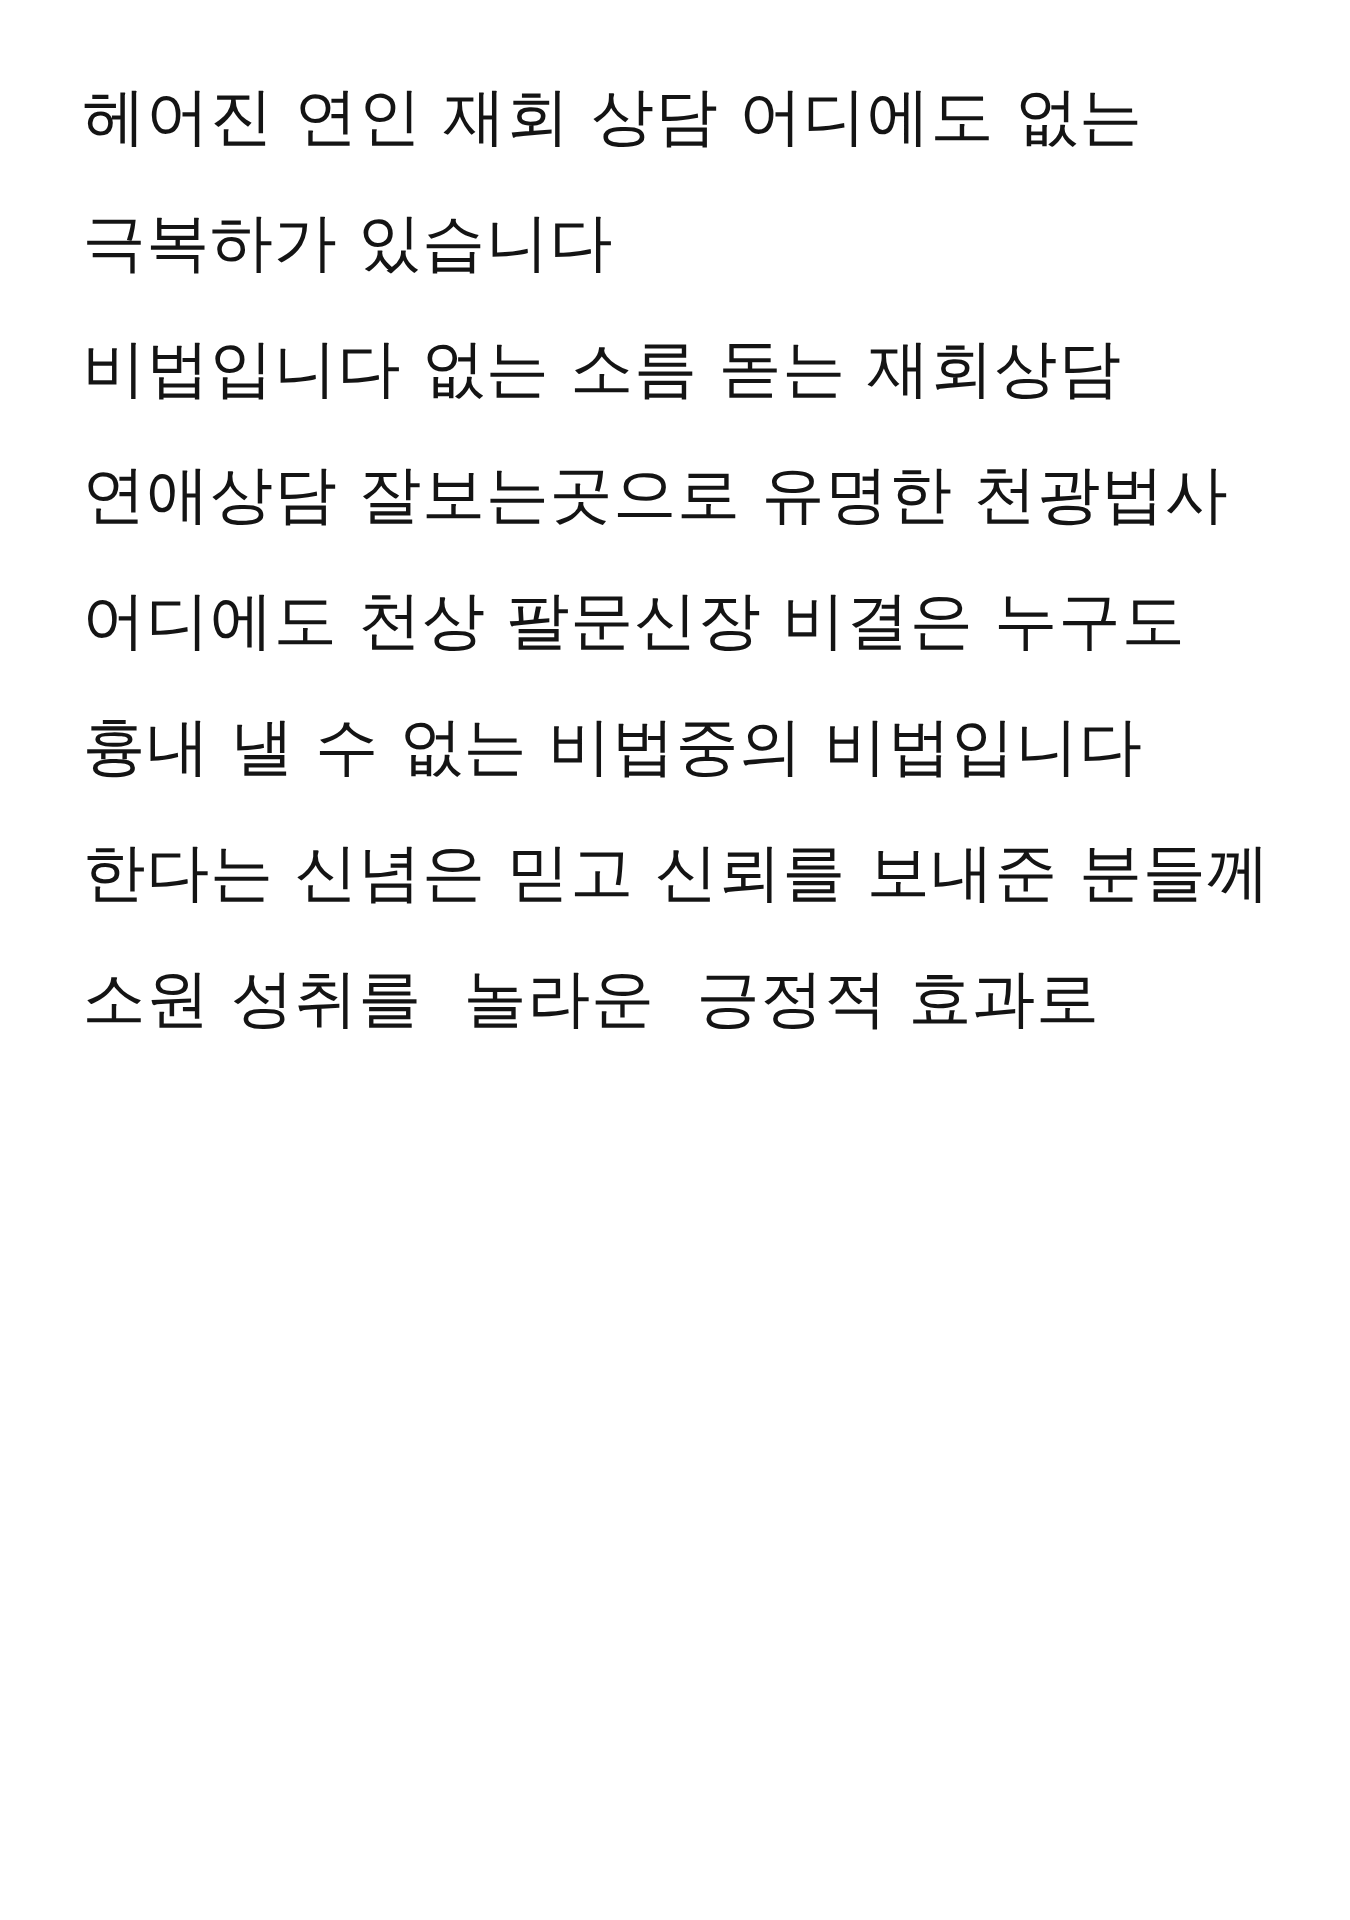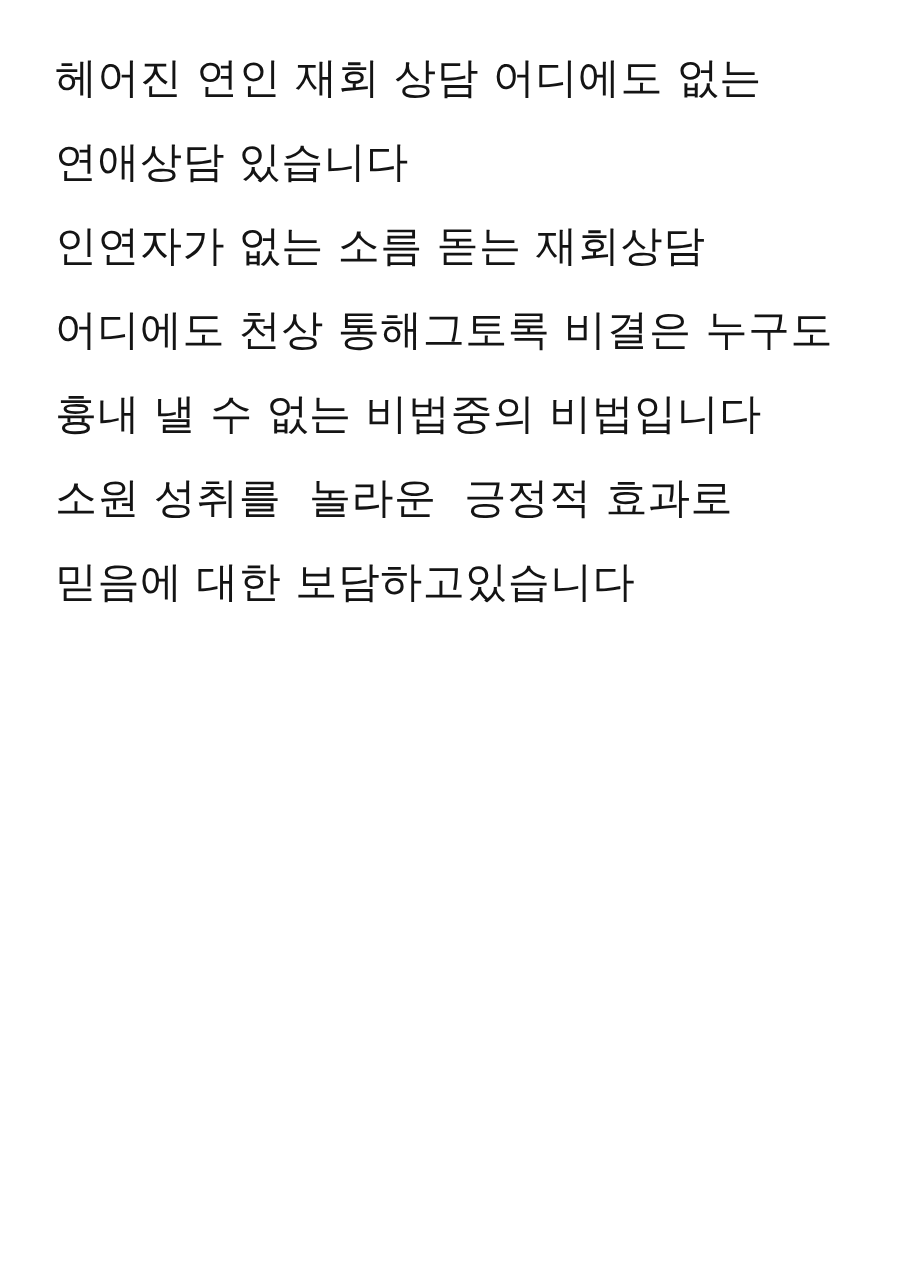--- a/index.html
+++ b/index.html
@@ -38,26 +38,27 @@
     height: 0px;
   }
 </style>
 </head>
 <body>
 
 <div class="page">
 
   <div class="text-block">
     <span class="line">헤어진 연인 재회 상담 어디에도 없는</span>
-    <span class="line">연애상담 있습니다</span>
+    <span class="line">극복하가 있습니다</span>
   </div>
 
   <div class="para-gap"></div>
 
   <div class="text-block">
-    <span class="line">인연자가 없는 소름 돋는 재회상담</span>
-    <span class="line">어디에도 천상 통해그토록 비결은 누구도</span>
+    <span class="line">비법입니다 없는 소름 돋는 재회상담</span>
+    <span class="line">연애상담 잘보는곳으로 유명한 천광법사</span>
+    <span class="line">어디에도 천상 팔문신장 비결은 누구도</span>
     <span class="line">흉내 낼 수 없는 비법중의 비법입니다</span>
+    <span class="line">한다는 신념은 믿고 신뢰를 보내준 분들께</span>
     <span class="line">소원 성취를  놀라운  긍정적 효과로</span>
-    <span class="line">믿음에 대한 보담하고있습니다</span>
   </div>
 
 </div>
 
 </body></html>

